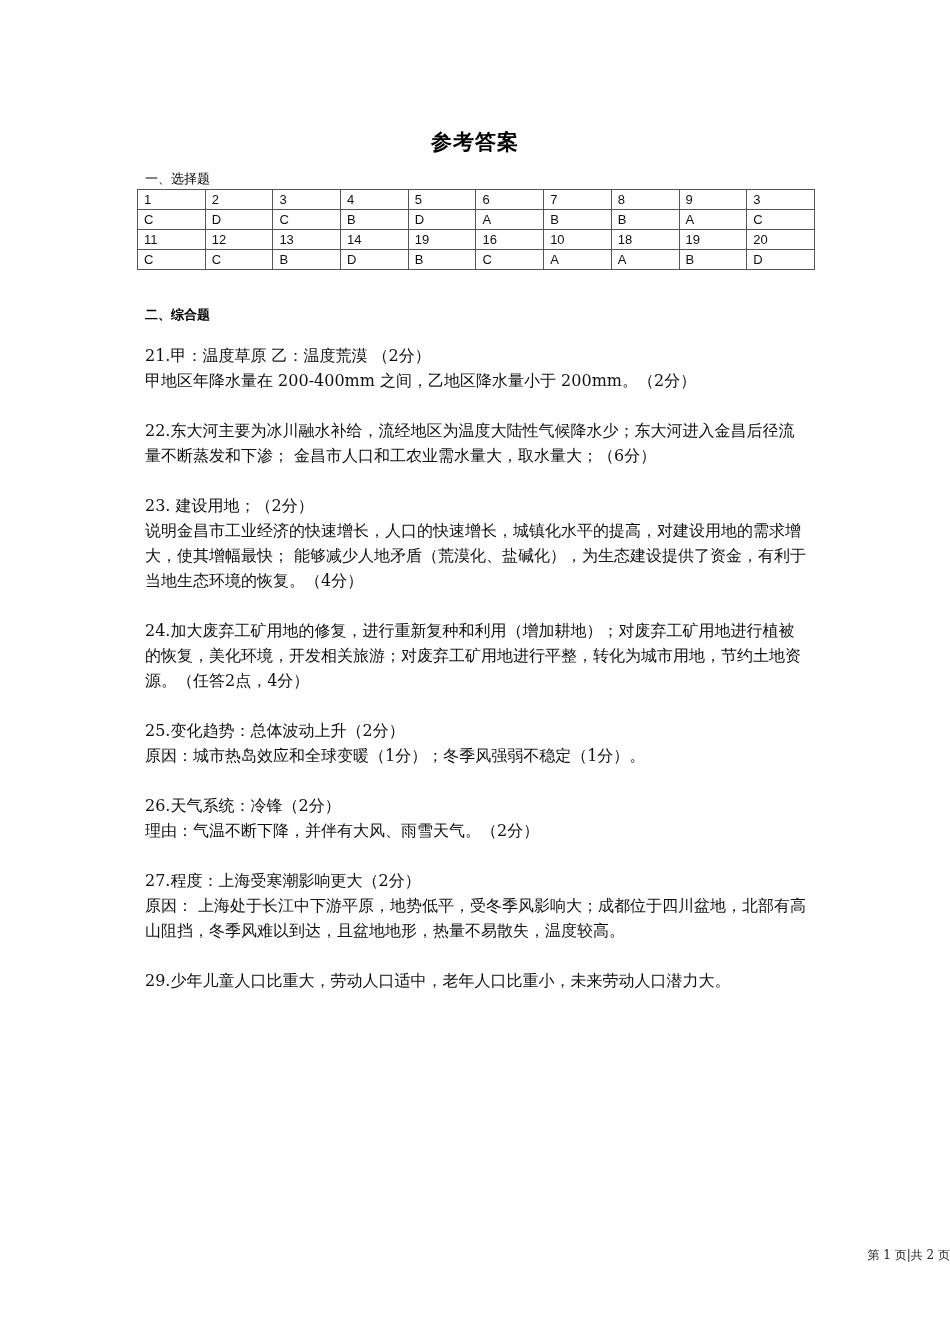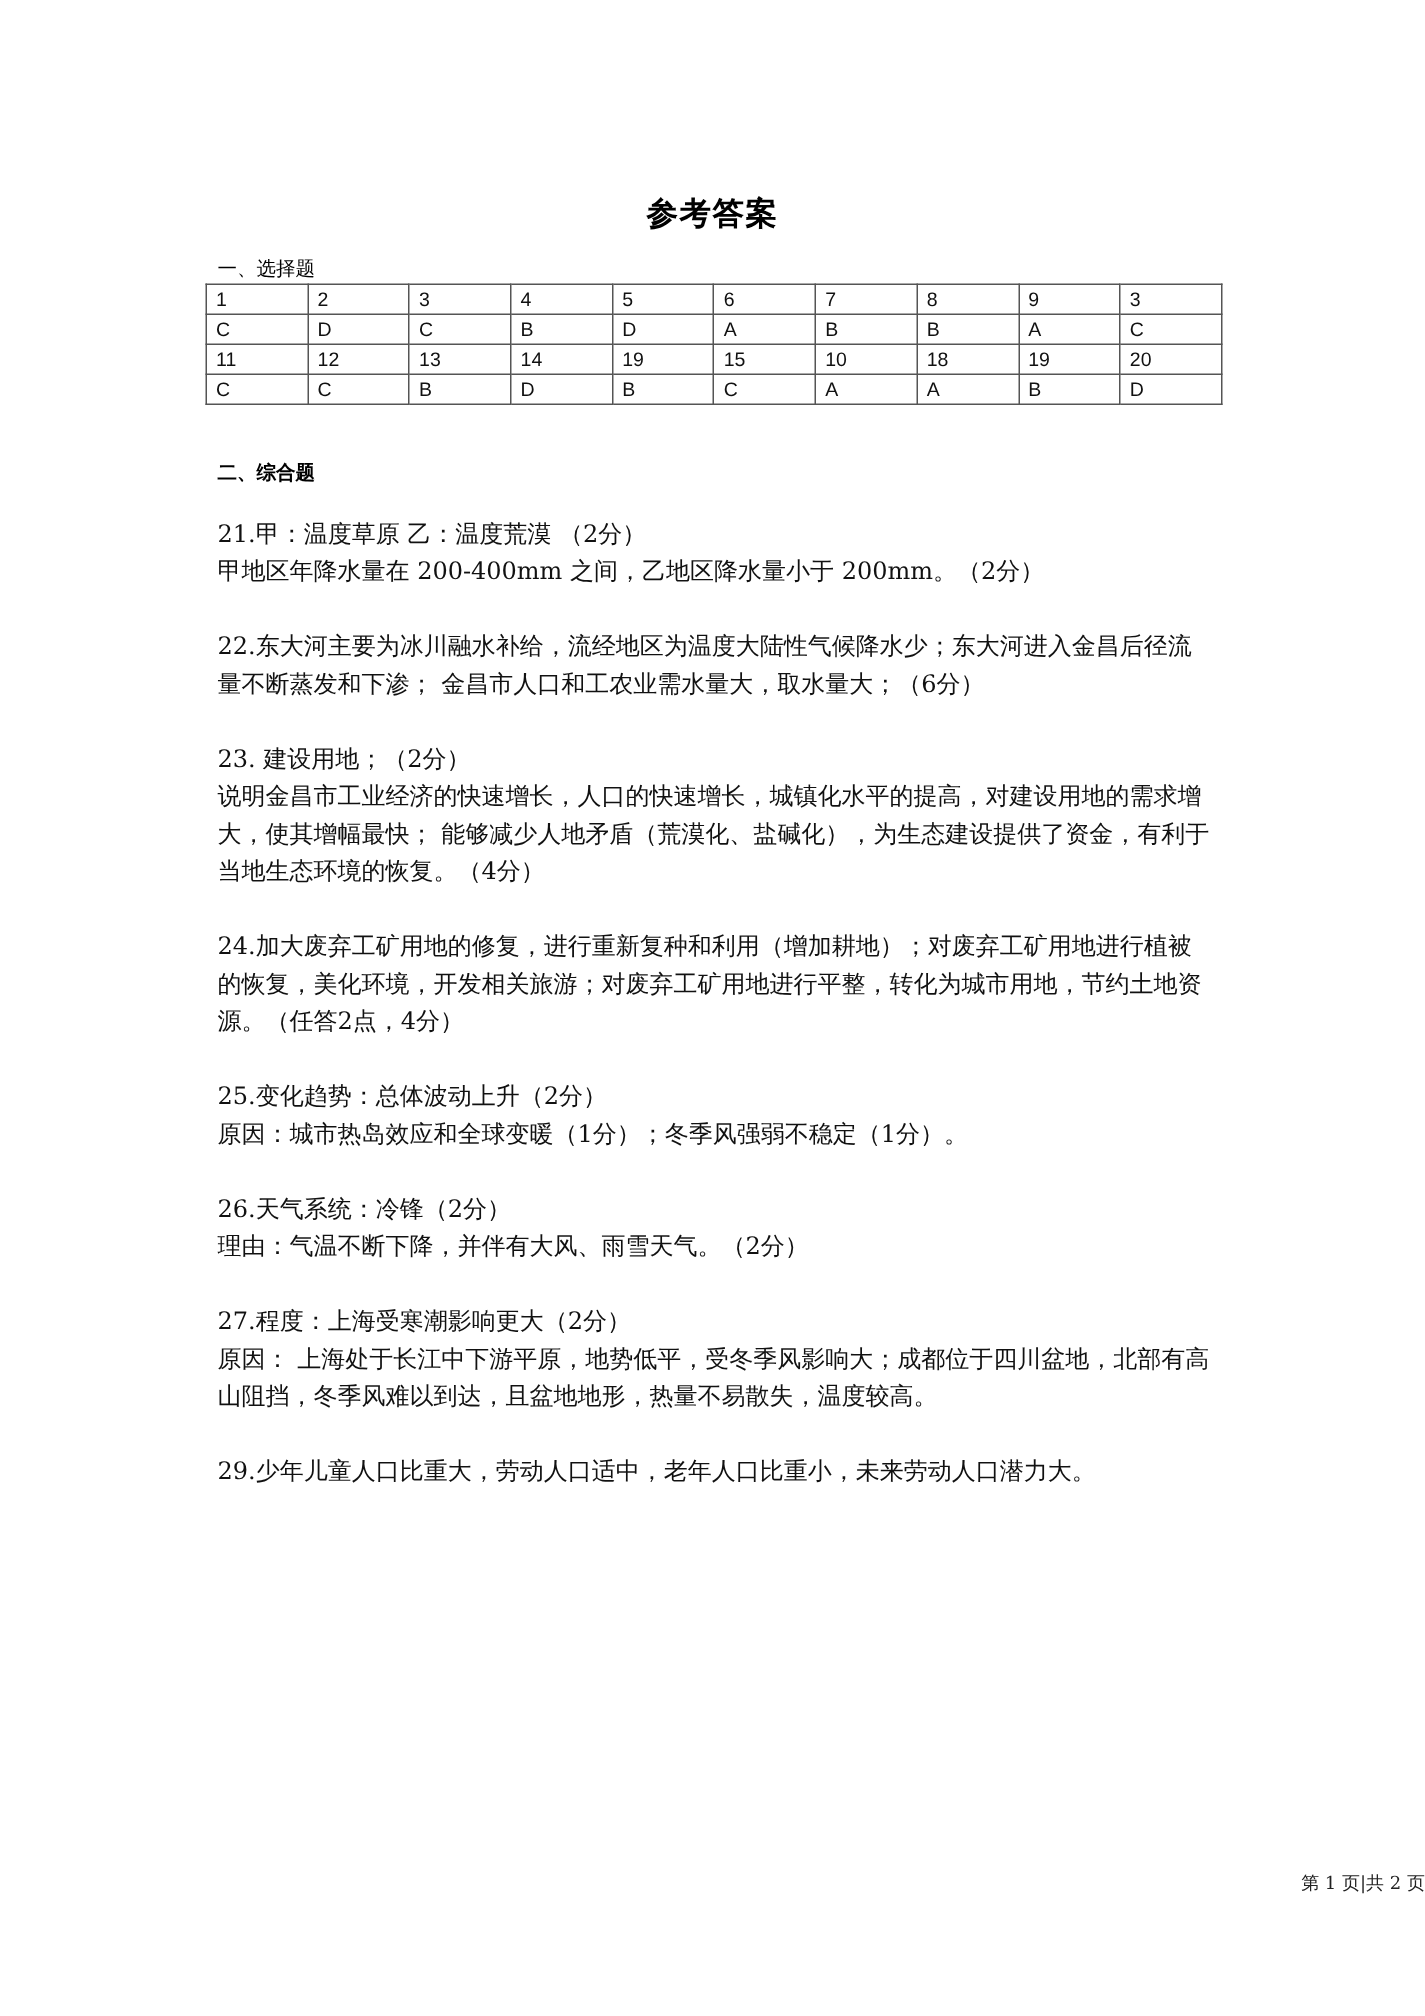--- a/index.html
+++ b/index.html
@@ -71,21 +71,21 @@
           <td>B</td>
           <td>A</td>
           <td>C</td>
         </tr>
         <tr>
           <td>11</td>
           <td>12</td>
           <td>13</td>
           <td>14</td>
           <td>19</td>
-          <td>15</td>
+          <td>16</td>
           <td>10</td>
           <td>18</td>
           <td>19</td>
           <td>20</td>
         </tr>
         <tr>
           <td>C</td>
           <td>C</td>
           <td>B</td>
           <td>D</td>

